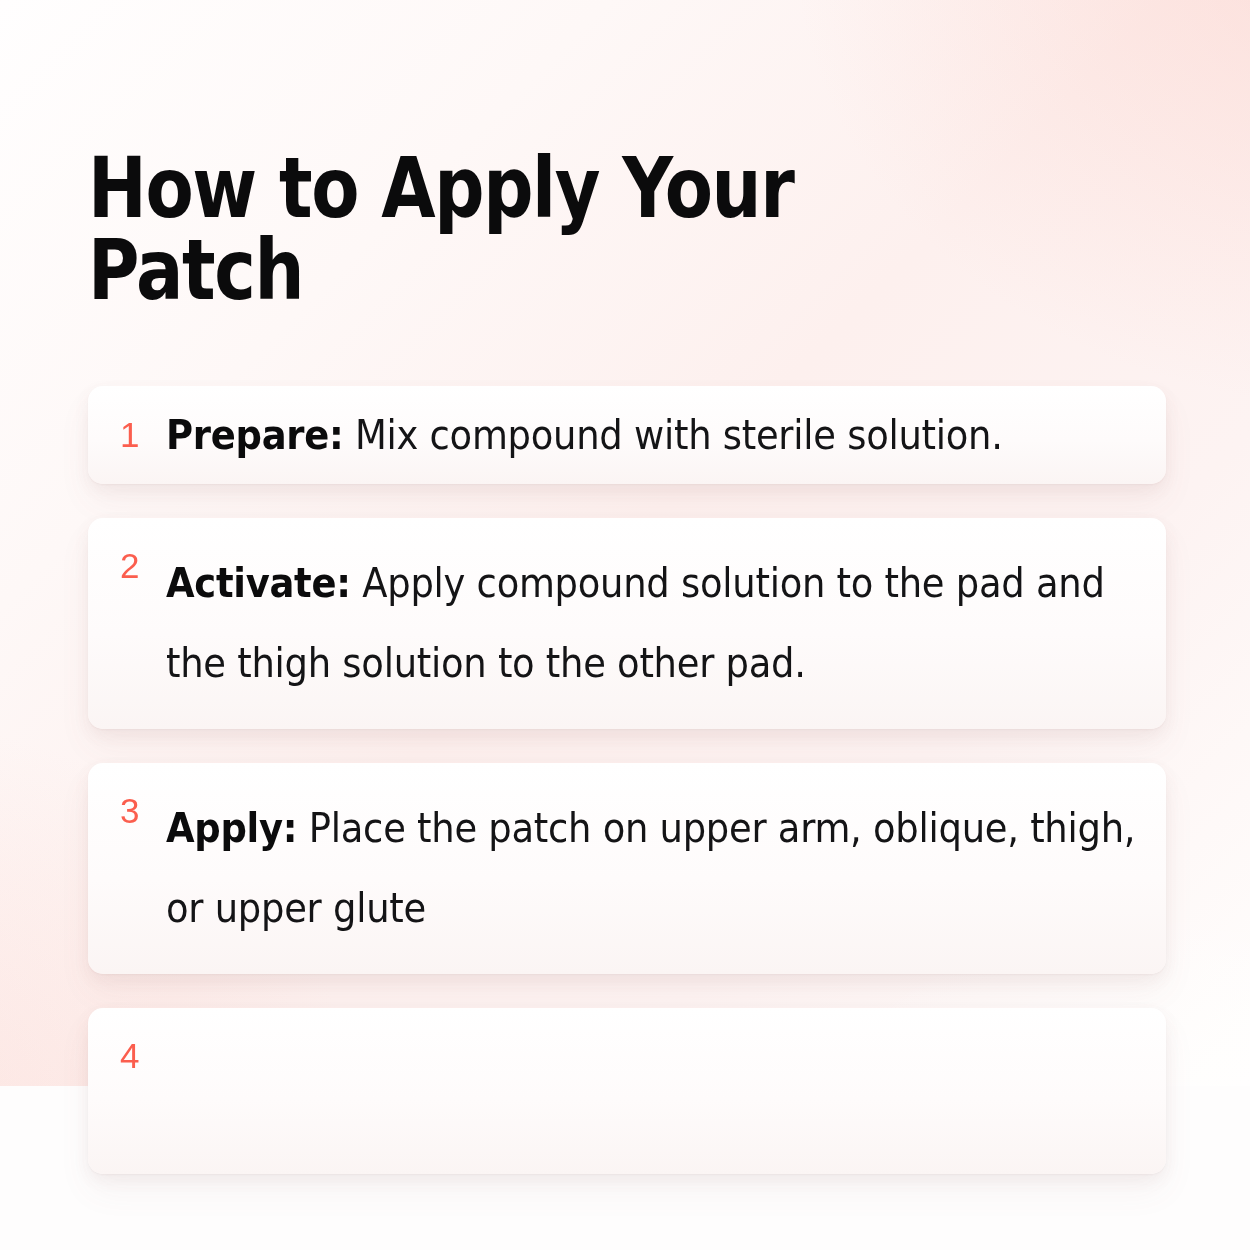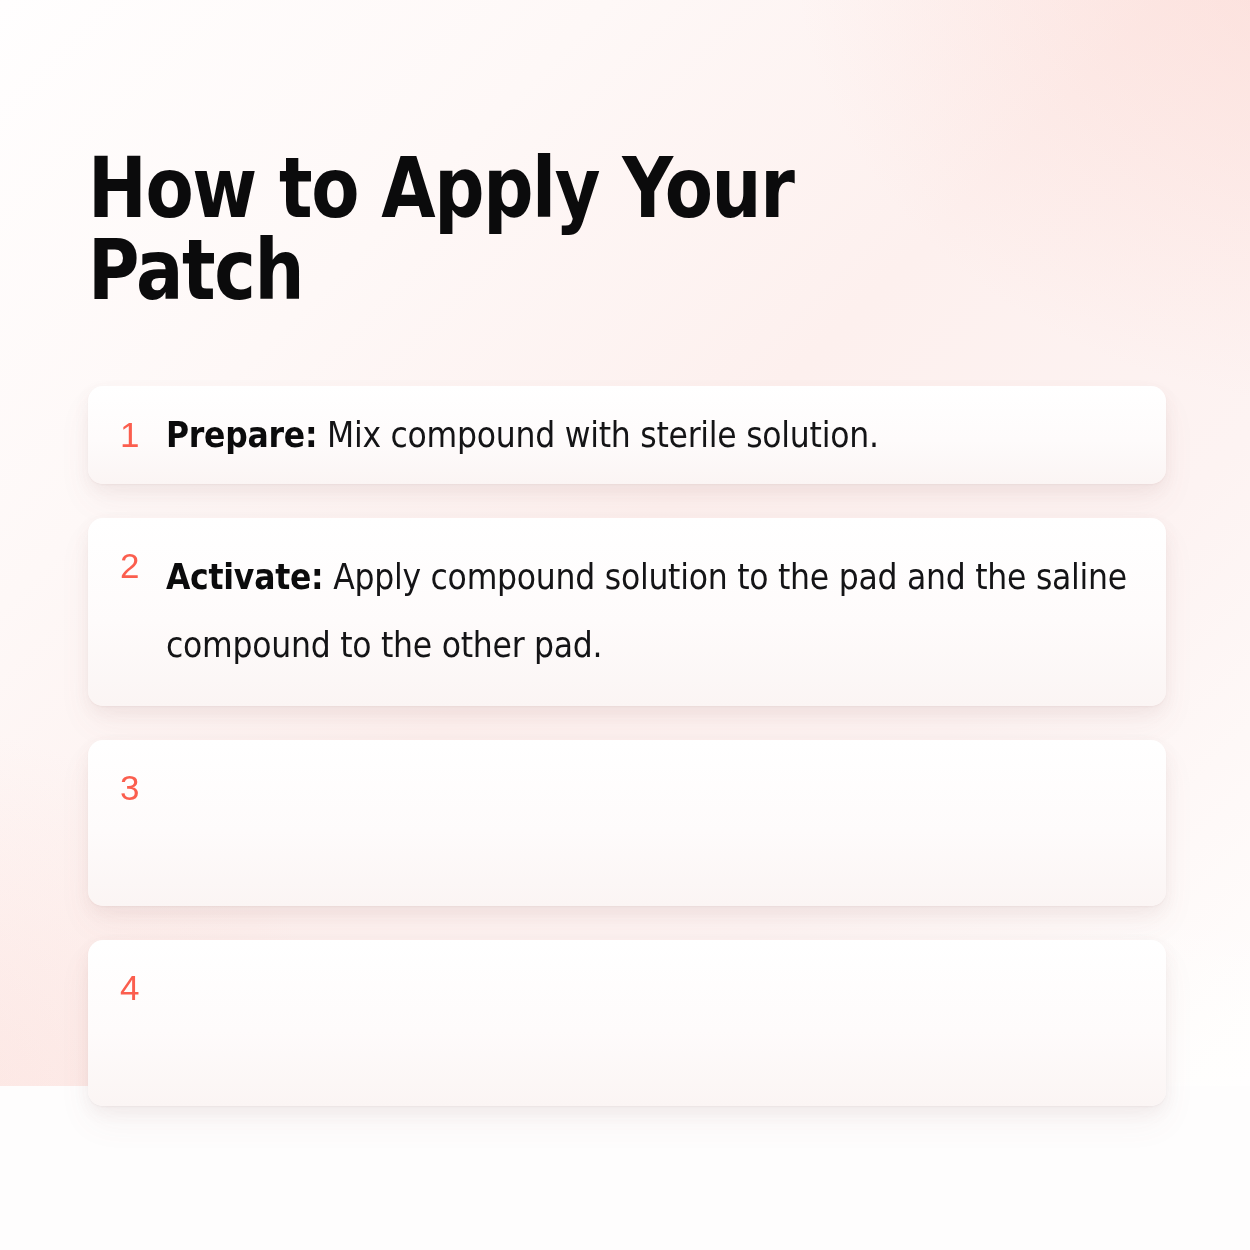--- a/index.html
+++ b/index.html
@@ -100,21 +100,21 @@
     font-size: 35px;
     font-weight: 500;
     line-height: 1.28;
     letter-spacing: 0px;
     font-family: "Liberation Sans Narrow", "Liberation Sans", sans-serif;
   }
 
   .step-body {
     flex: 1 1 auto;
     color: #141416;
-    font-size: 35px;
+    font-size: 41px;
     font-weight: 400;
     line-height: 1.94;
     letter-spacing: -0.25px;
     font-family: "Liberation Sans Narrow", "DejaVu Sans Condensed", "Liberation Sans", sans-serif;
     transform-origin: left top;
   }
   .step-card.one .step-body { line-height: 1.28; }
 
   .step-label {
     font-weight: 700;
@@ -136,26 +136,29 @@
       <div class="step-card one">
         <span class="step-num">1</span>
         <div class="step-body">
           <span class="step-label">Prepare:</span><span class="step-text"> Mix compound with sterile solution.</span>
         </div>
       </div>
 
       <div class="step-card two">
         <span class="step-num">2</span>
         <div class="step-body">
-          <span class="step-label">Activate:</span><span class="step-text"> Apply compound solution to the pad and the saline compound to the other pad.</span>
+          <span class="step-label">Activate:</span><span class="step-text"> Apply compound solution to the pad and the thigh solution to the other pad.</span>
         </div>
       </div>
 
       <div class="step-card three">
         <span class="step-num">3</span>
+        <div class="step-body">
+          <span class="step-label">Apply:</span><span class="step-text"> Place the patch on upper arm, oblique, thigh, or upper glute</span>
+        </div>
       </div>
 
       <div class="step-card four">
         <span class="step-num">4</span>
       </div>
 
     </div>
   </div>
 </div>
 

